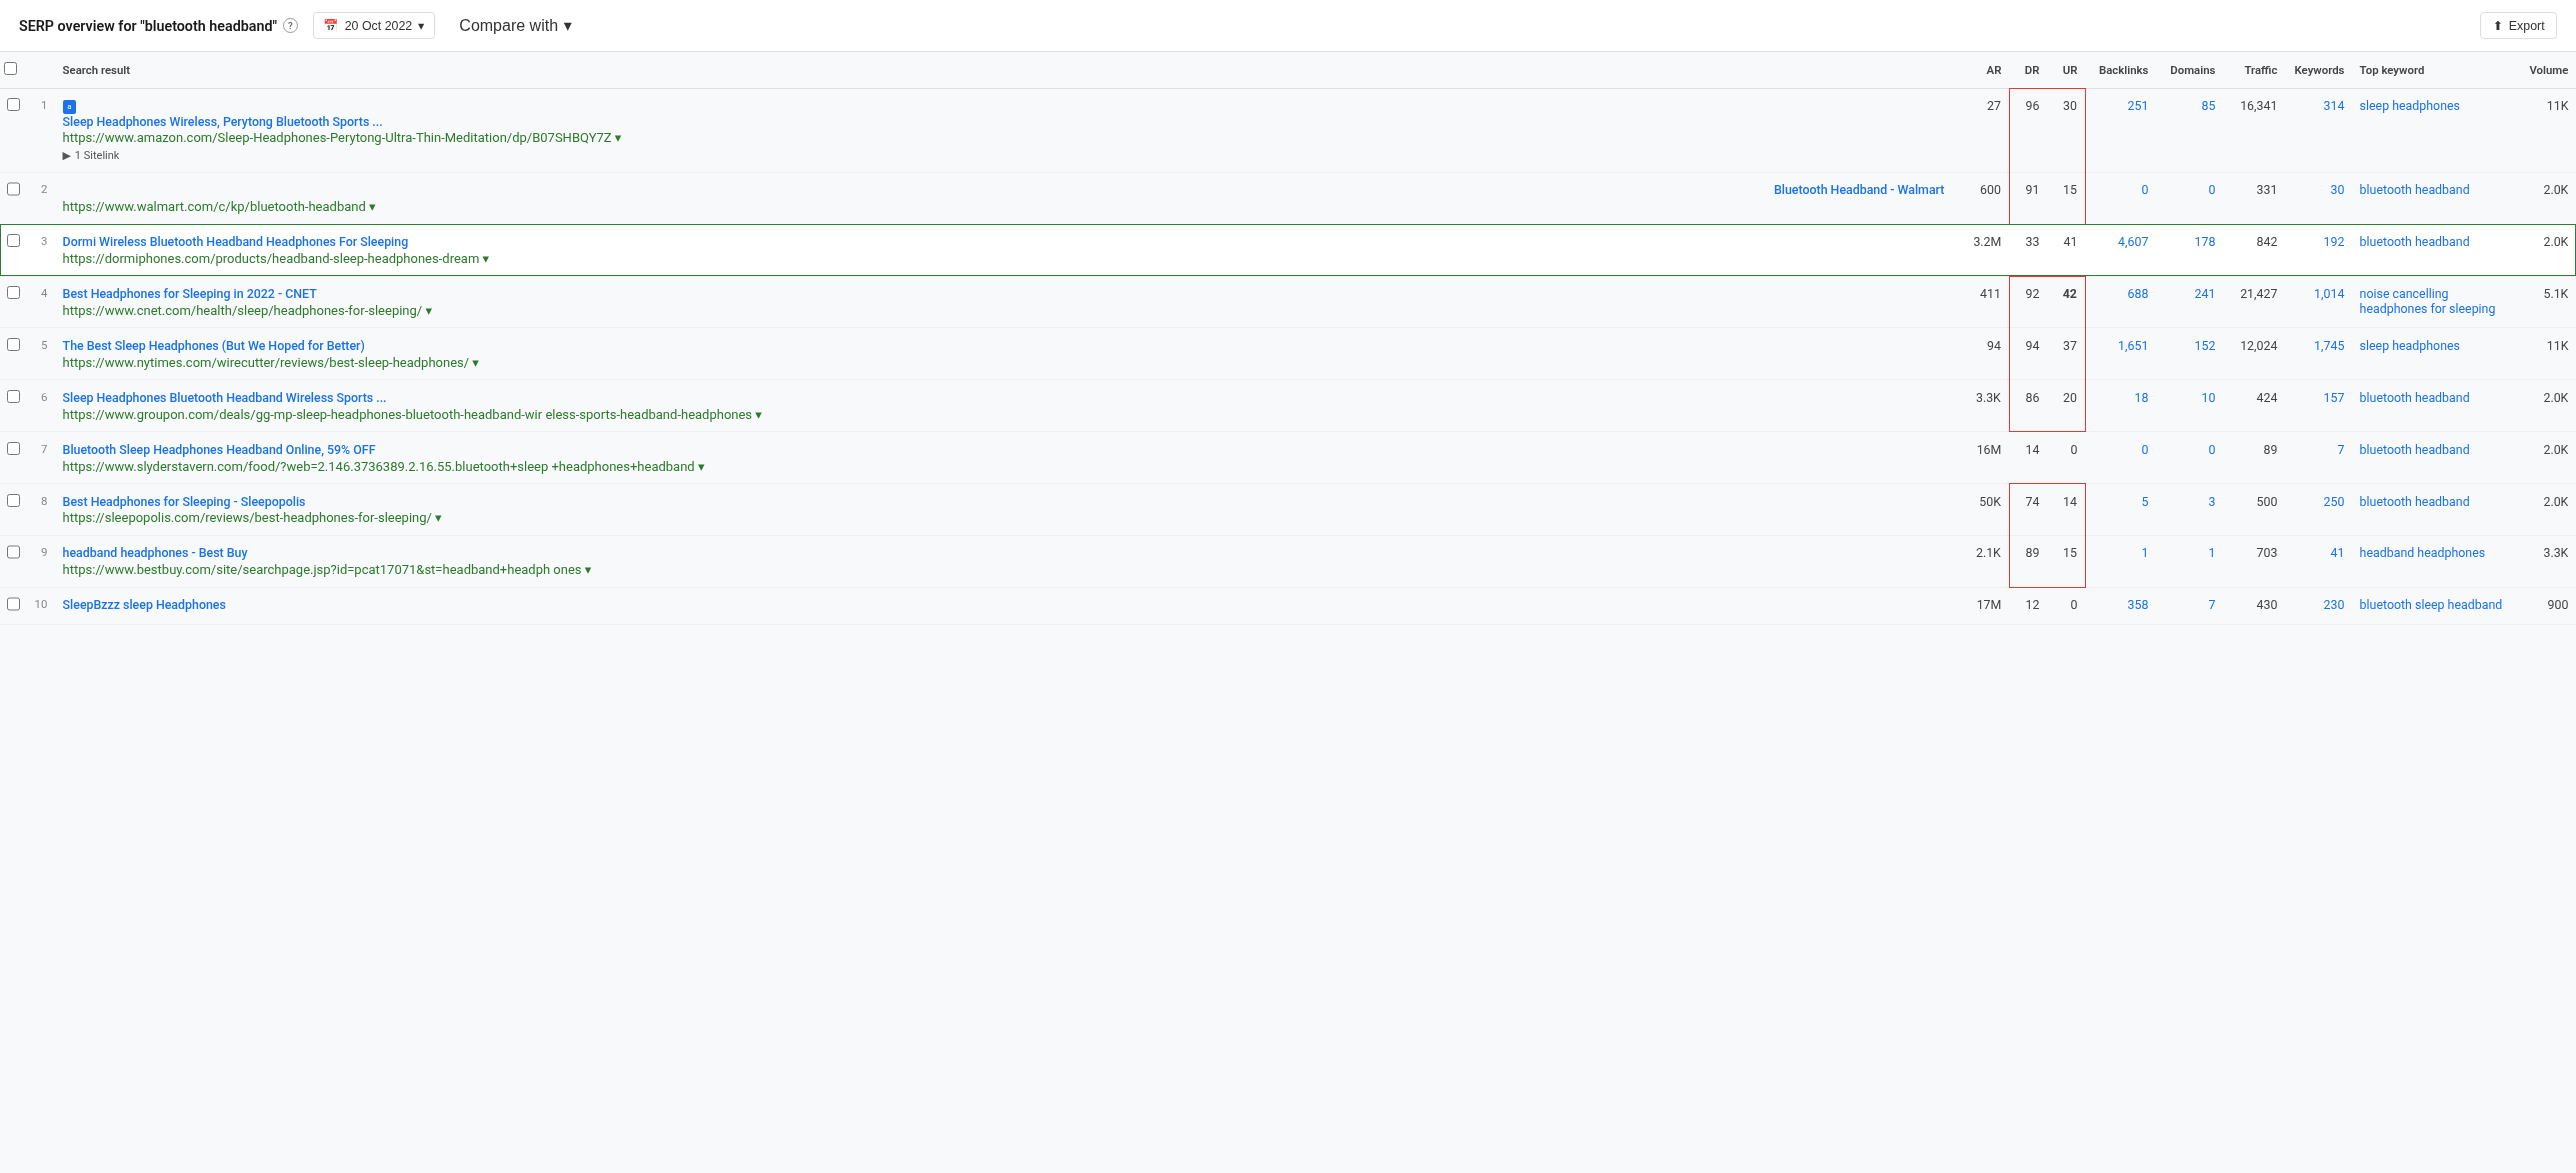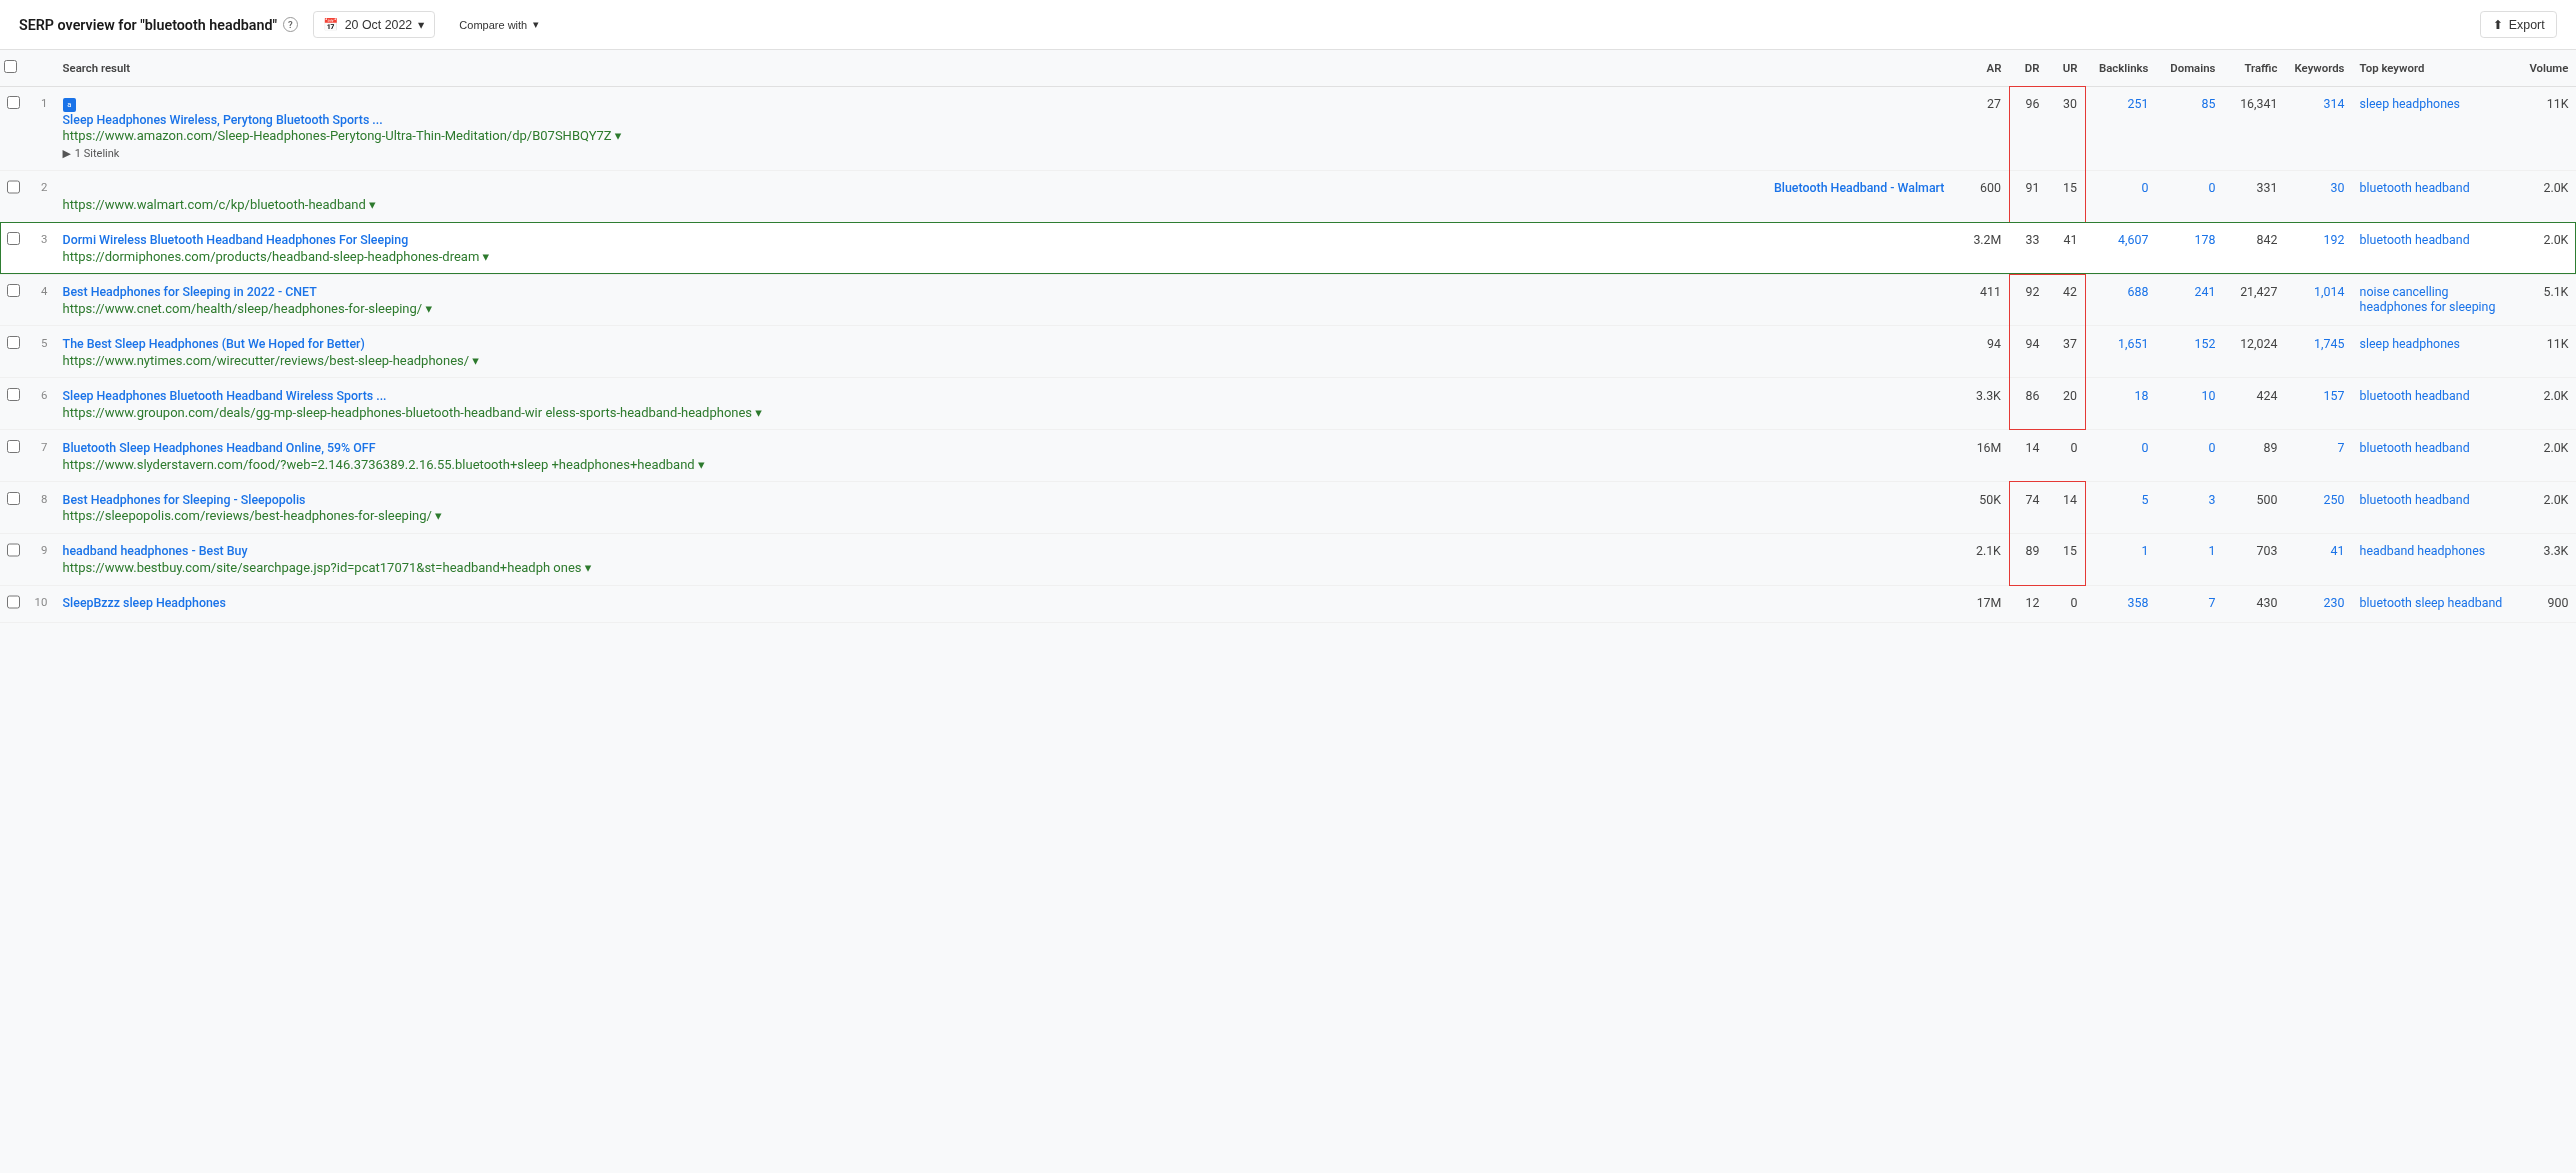--- a/index.html
+++ b/index.html
@@ -50,21 +50,21 @@
       color: #333;
     }
     .compare-btn {
       display: flex;
       align-items: center;
       gap: 5.7px;
       padding: 4.8px 9.5px;
       border: none;
       background: none;
       cursor: pointer;
-      font-size: 11px;
+      font-size: 16px;
       color: #333;
     }
     .export-btn {
       margin-left: auto;
       display: flex;
       align-items: center;
       gap: 5.7px;
       padding: 4.8px 11.4px;
       border: 1px solid #ddd;
       border-radius: 3.8px;
@@ -296,21 +296,21 @@
         </tr>
         <tr>
           <td class="checkbox-col"><input type="checkbox" style=""></td>
           <td class="rank-col">4</td>
           <td class="left" style="min-width: 400px;">
             <a href="#" class="result-title">Best Headphones for Sleeping in 2022 - CNET</a>
             <div class="result-url">https://www.cnet.com/health/sleep/headphones-for-sleeping/ ▾</div>
           </td>
           <td class="col-ar">411</td>
           <td class="col-dr dr-cell" style="border-left: 1.9px solid rgb(229, 57, 53); border-top: 1.9px solid rgb(229, 57, 53);">92</td>
-          <td class="col-ur ur-cell" style="border-right: 1.9px solid rgb(229, 57, 53); border-top: 1.9px solid rgb(229, 57, 53);">42</td>
+          <td class="col-ur ur-cell" style="border-right: 1.9px solid rgb(229, 57, 53); border-top: 1.9px solid rgb(229, 57, 53); font-weight: bold;">42</td>
           <td class="col-backlinks"><span class="num-blue">688</span></td>
           <td class="col-domains"><span class="num-blue">241</span></td>
           <td class="col-traffic">21,427</td>
           <td class="col-keywords"><span class="num-blue">1,014</span></td>
           <td class="col-topkw left"><span class="num-blue">noise cancelling headphones for sleeping</span></td>
           <td class="col-volume">5.1K</td>
         </tr>
         <tr>
           <td class="checkbox-col"><input type="checkbox" style=""></td>
           <td class="rank-col">5</td>

